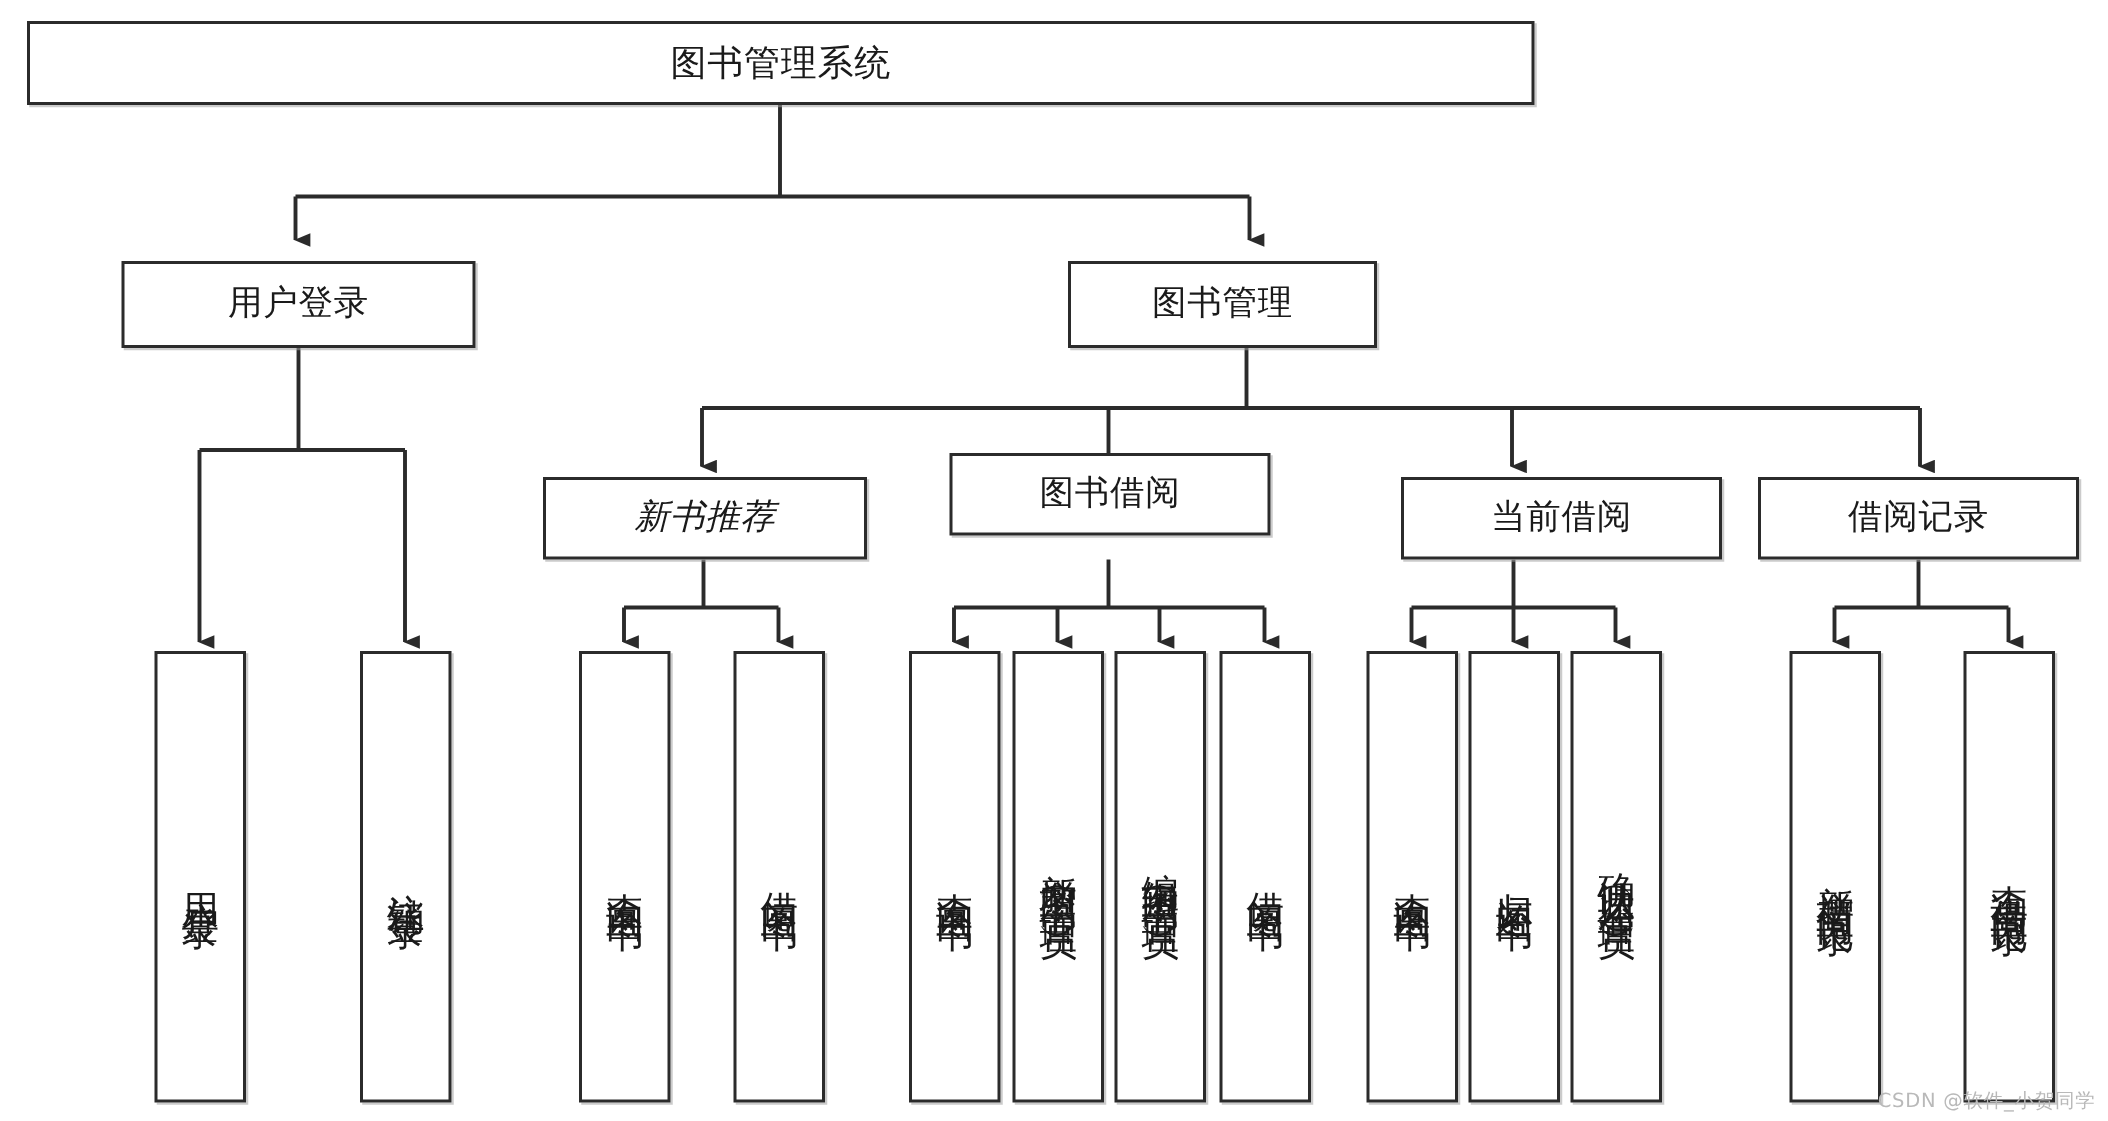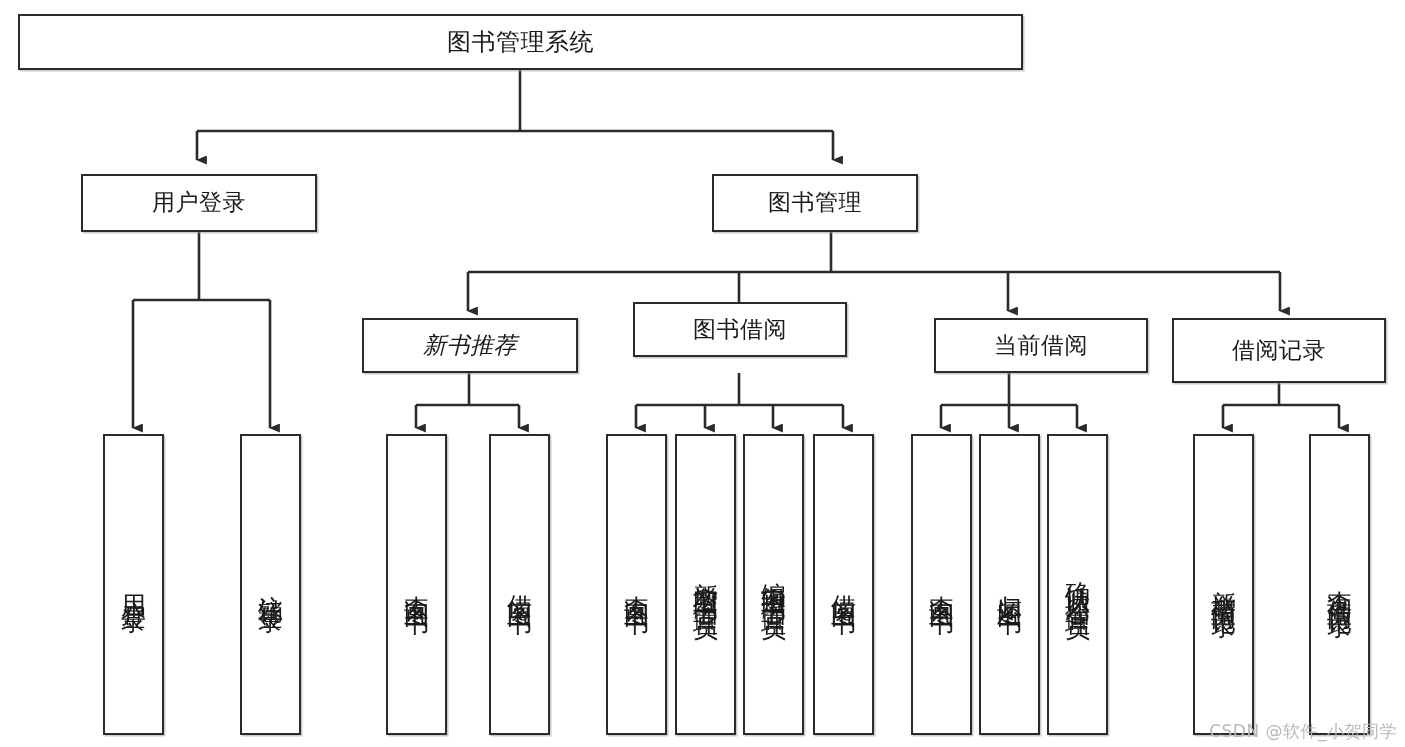--- a/index.html
+++ b/index.html
@@ -61,21 +61,21 @@
     text-orientation: upright;
     font-size: 25px;
     letter-spacing: 5px;
     line-height: 1;
     white-space: nowrap;
   }
   .watermark {
     position: absolute;
     right: 8px;
     bottom: 4px;
-    font-size: 17px;
+    font-size: 13px;
     color: #b9b9b9;
     letter-spacing: 0.5px;
     user-select: none;
     white-space: nowrap;
   }
 </style>
 </head>
 <body>
 
 <div id="diagram-root">
@@ -143,21 +143,21 @@
 
   <div class="node horiz" style="left:362px; top:318px; width:216px; height:55px;font-style:italic;">
     <span class="label">新书推荐</span>
   </div>
   <div class="node horiz" style="left:633px; top:302px; width:214px; height:55px;">
     <span class="label">图书借阅</span>
   </div>
   <div class="node horiz" style="left:903px; top:318px; width:214px; height:55px;margin-left:31px;">
     <span class="label">当前借阅</span>
   </div>
-  <div class="node horiz" style="left:1172px; top:318px; width:214px; height:65px;">
+  <div class="node horiz" style="left:1172px; top:318px; width:214px; height:55px;">
     <span class="label">借阅记录</span>
   </div>
 
   <div class="node vert" style="left:103px; top:434px; width:61px; height:301px;">
     <span class="label">用户登录</span>
   </div>
   <div class="node vert" style="left:240px; top:434px; width:61px; height:301px;">
     <span class="label">注销登录</span>
   </div>
 

